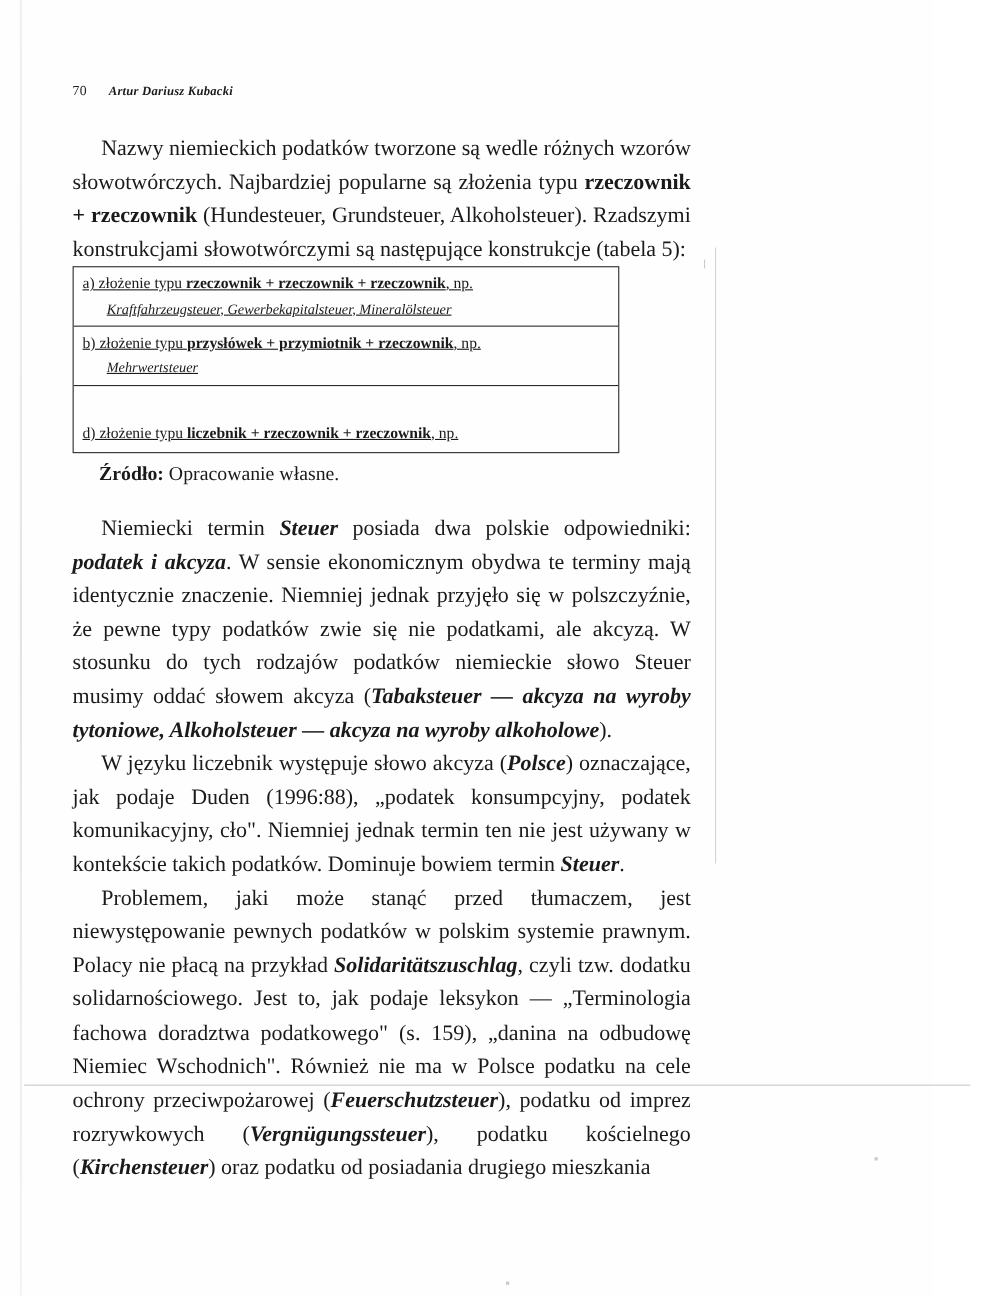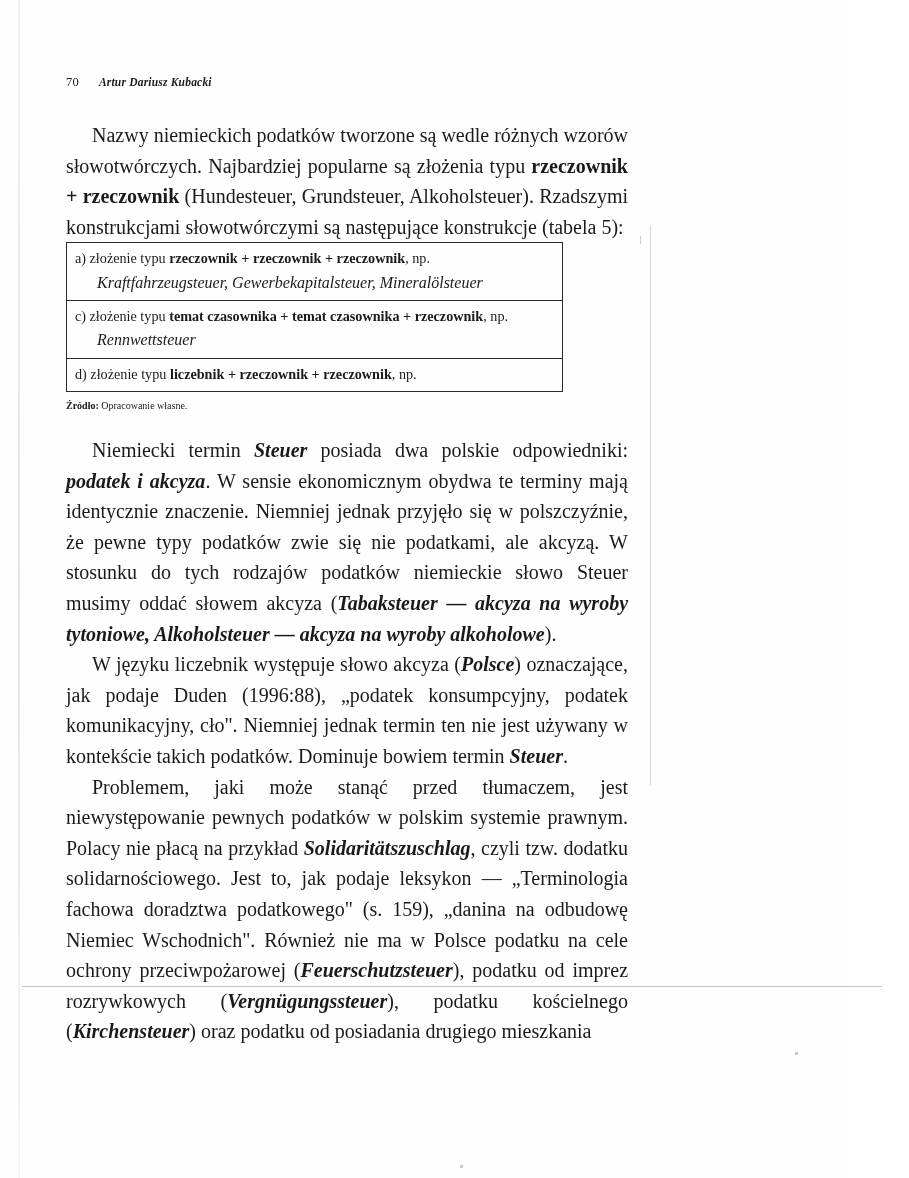--- a/index.html
+++ b/index.html
@@ -84,42 +84,44 @@
     font-weight: bold;
     text-align: center;
     margin-left: 30px;
     margin-bottom: 9px;
   }
   .tbl {
     width: 497px;
     border: 1px solid #2a2a2a;
     border-collapse: separate;
     box-sizing: border-box;
+    text-decoration: underline;
   }
   .tbl .row {
     border-bottom: 1px solid #2a2a2a;
     padding: 6px 8px 7px 8px;
     box-sizing: border-box;
   }
-  .tbl .row:last-child { border-bottom: none; }
+  .tbl .row:last-child { border-bottom: none; margin-top: 28px; }
   .row-main {
     font-size: 14.2px;
     line-height: 1.35;
   }
   .row-sub {
-    font-size: 16px;
+    font-size: 13px;
     font-style: italic;
     line-height: 1.35;
     padding-left: 22px;
     margin-top: 3px;
   }
   .zrodlo {
-    font-size: 10px;
+    font-size: 18px;
     margin-top: 8px;
     margin-bottom: 24px;
+    margin-left: 24px;
   }
   .zrodlo .zb { font-weight: bold; }
 
   .para-block p { margin-bottom: 0; }
 
   
   .mark {
     position: absolute;
     background: rgba(0,0,0,0.20);
   }
@@ -144,22 +146,22 @@
 
     <p class="body indent"><span>Nazwy niemieckich podatków tworzone są wedle różnych wzorów słowotwórczych. Najbardziej popularne są złożenia typu </span><span class="b">rzeczownik + rzeczownik</span><span> (Hundesteuer, Grundsteuer, Alkoholsteuer). Rzadszymi konstrukcjami słowotwórczymi są następujące konstrukcje (tabela 5):</span></p>
 
 
     <div class="tbl">
       <div class="row">
         <div class="row-main"><span>a) złożenie typu </span><span class="b">rzeczownik + rzeczownik + rzeczownik</span><span>, np.</span></div>
         <div class="row-sub">Kraftfahrzeugsteuer, Gewerbekapitalsteuer, Mineralölsteuer</div>
       </div>
       <div class="row">
-        <div class="row-main"><span>c) złożenie typu </span><span class="b">temat czasownika + temat czasownika + rzeczownik</span><span>, np.</span></div>
-        <div class="row-sub">Rennwettsteuer</div>
+        <div class="row-main"><span>b) złożenie typu </span><span class="b">przysłówek + przymiotnik + rzeczownik</span><span>, np.</span></div>
+        <div class="row-sub">Mehrwertsteuer</div>
       </div>
       <div class="row">
         <div class="row-main"><span>d) złożenie typu </span><span class="b">liczebnik + rzeczownik + rzeczownik</span><span>, np.</span></div>
       </div>
     </div>
 
     <div class="zrodlo"><span class="zb">Źródło:</span><span> Opracowanie własne.</span></div>
 
     <div class="para-block">
       <p class="body indent"><span>Niemiecki termin </span><span class="i">Steuer</span><span> posiada dwa polskie odpowiedniki: </span><span class="i">podatek i akcyza</span><span>. W sensie ekonomicznym obydwa te terminy mają identycznie znaczenie. Niemniej jednak przyjęło się w polszczyźnie, że pewne typy podatków zwie się nie podatkami, ale akcyzą. W stosunku do tych rodzajów podatków niemieckie słowo Steuer musimy oddać słowem akcyza (</span><span class="i">Tabaksteuer — akcyza na wyroby tytoniowe, Alkoholsteuer — akcyza na wyroby alkoholowe</span><span>).</span></p>

